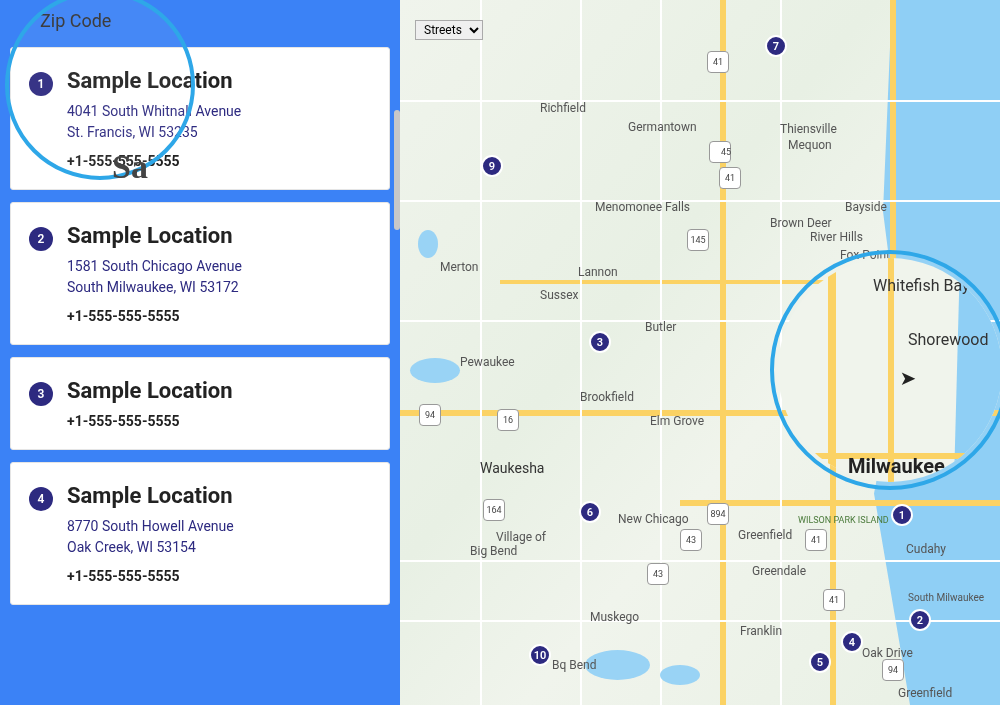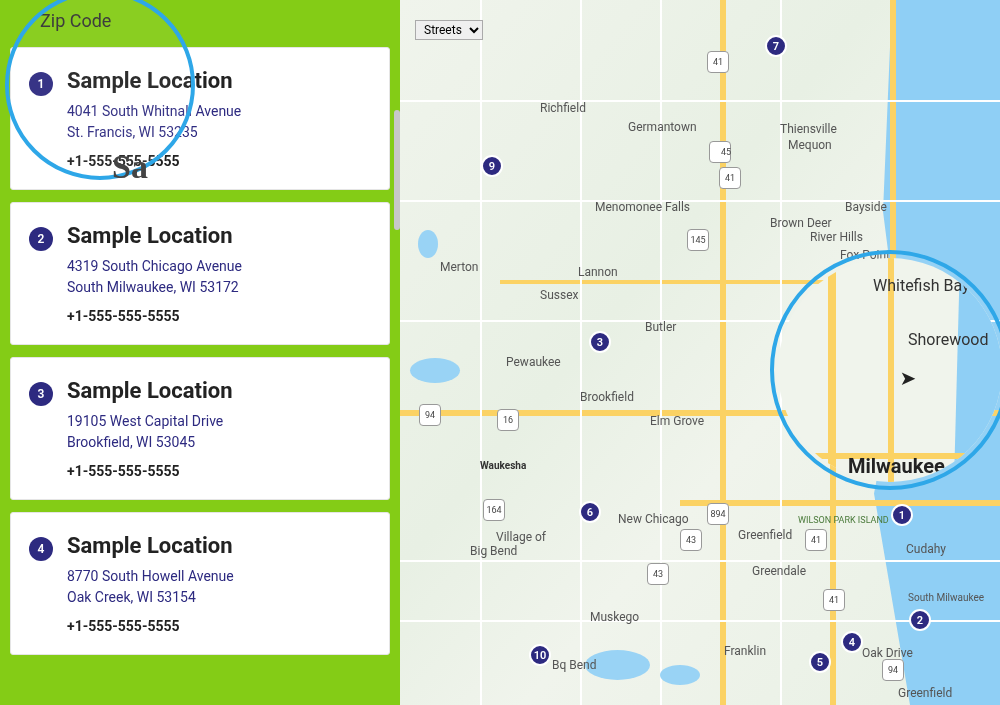--- a/index.html
+++ b/index.html
@@ -1,18 +1,18 @@
 <!DOCTYPE html>
 <html><head>
 <meta charset="utf-8">
 <style>
 *{box-sizing:border-box;margin:0;padding:0;font-family:-apple-system,BlinkMacSystemFont,"Segoe UI",Roboto,Arial,sans-serif}
 body{width:1000px;height:705px;background:#fff;position:relative;overflow:hidden}
 .container{display:flex;width:100%;height:100%}
-.sidebar{width:400px;height:100%;background:#84cc16;overflow-y:auto;position:relative}
+.sidebar{width:400px;height:100%;background:#3b82f6;overflow-y:auto;position:relative}
 .search-area{padding:10px 40px 10px 40px}
 .zip-label{font-size:18px;color:#333;margin-bottom:6px;display:block}
 .search-row{display:flex;align-items:center;gap:8px}
 .zip-input{width:140px;padding:10px 12px;border:1px solid #ddd;border-radius:4px;font-size:16px;background:#fff}
 .go-btn{background:#2d3a7a;color:#fff;border:none;padding:7px 12px;border-radius:4px;font-size:13px;cursor:pointer}
 .results{padding:0 10px}
 .result-card{background:#fff;border:1px solid #e5e5e5;border-radius:3px;margin-bottom:12px;padding:20px 18px;display:flex;gap:14px}
 .badge{width:24px;height:24px;border-radius:50%;background:#2d2a80;color:#fff;display:flex;align-items:center;justify-content:center;font-size:12px;font-weight:600;flex-shrink:0;margin-top:4px}
 .card-body{flex:1}
 .loc-title{font-size:22px;font-weight:700;color:#222;margin-bottom:8px}
@@ -21,21 +21,21 @@
 .phone{font-size:14px;font-weight:700;color:#222;margin-top:10px}
 .scrollbar-fake{position:absolute;right:0;top:110px;width:6px;height:120px;background:#c8c8c8;border-radius:3px}
 .map-area{flex:1;position:relative;background:#eef5ea;overflow:hidden}
 .map-bg{position:absolute;inset:0;background:linear-gradient(130deg,#f0f4ec 0%,#e8f0e4 40%,#f0f4ec 60%,#e8f0e4 100%)}
 .water{position:absolute;right:0;top:0;width:180px;height:100%;background:#8fcff5;clip-path:polygon(40% 0,100% 0,100% 100%,50% 100%,30% 70%,45% 50%,35% 30%)}
 .road-h{position:absolute;height:6px;background:#fbd264;left:0;right:0}
 .road-v{position:absolute;width:6px;background:#fbd264;top:0;bottom:0}
 .road-thin{background:#fff;height:2px;position:absolute;left:0;right:0}
 .road-thin-v{background:#fff;width:2px;position:absolute;top:0;bottom:0}
 .city-label{position:absolute;font-size:12px;color:#555;white-space:nowrap}
-.city-med{font-size:10px;font-weight:700;color:#333}
+.city-med{font-size:14px;font-weight:400;color:#333}
 .pin{position:absolute;width:22px;height:22px;border-radius:50%;background:#2d2a80;color:#fff;display:flex;align-items:center;justify-content:center;font-size:11px;font-weight:600;border:2px solid #fff;transform:translate(-50%,-50%)}
 .hwy-shield{position:absolute;width:22px;height:22px;background:#fff;border:1px solid #999;border-radius:4px;display:flex;align-items:center;justify-content:center;font-size:9px;color:#444;transform:translate(-50%,-50%)}
 .map-type{position:absolute;top:20px;left:15px;background:#efefef;border:1px solid #aaa;font-size:12px;padding:1px 4px}
 .highlight-circle{position:absolute;border:4px solid #2ea7e8;border-radius:50%;background:rgba(255,255,255,0.05);pointer-events:none}
 .circle1{width:190px;height:190px;top:-10px;left:5px}
 .circle2{width:240px;height:240px;top:250px;right:-10px}
 .zoom-inner{position:absolute;inset:4px;border-radius:50%;overflow:hidden;background:#f0f4ec;pointer-events:auto}
 .zoom-water{position:absolute;right:0;top:0;width:60px;height:100%;background:#8fcff5;clip-path:polygon(30% 0,100% 0,100% 100%,20% 100%)}
 .zoom-label{position:absolute;font-size:14px;color:#333;white-space:nowrap}
 .zoom-big{font-size:20px;font-weight:700;color:#222}
@@ -58,29 +58,28 @@
           <div class="card-body">
             <div class="loc-title">Sample Location</div>
             <div class="addr"><a>4041 South Whitnall Avenue</a><br><a>St. Francis, WI 53235</a></div>
             <div class="phone">+1-555-555-5555</div>
           </div>
         </div>
         <div class="result-card">
           <div class="badge">2</div>
           <div class="card-body">
             <div class="loc-title">Sample Location</div>
-            <div class="addr"><a>4319 South Chicago Avenue</a><br><a>South Milwaukee, WI 53172</a></div>
+            <div class="addr"><a>1581 South Chicago Avenue</a><br><a>South Milwaukee, WI 53172</a></div>
             <div class="phone">+1-555-555-5555</div>
           </div>
         </div>
         <div class="result-card">
           <div class="badge">3</div>
           <div class="card-body">
             <div class="loc-title">Sample Location</div>
-            <div class="addr"><a>19105 West Capital Drive</a><br><a>Brookfield, WI 53045</a></div>
             <div class="phone">+1-555-555-5555</div>
           </div>
         </div>
         <div class="result-card">
           <div class="badge">4</div>
           <div class="card-body">
             <div class="loc-title">Sample Location</div>
             <div class="addr"><a>8770 South Howell Avenue</a><br><a>Oak Creek, WI 53154</a></div>
             <div class="phone">+1-555-555-5555</div>
           </div>
@@ -129,33 +128,33 @@
         <div class="city-label" style="left: 388px; top: 138px;">Mequon</div>
         <div class="city-label" style="left: 195px; top: 200px;">Menomonee Falls</div>
         <div class="city-label" style="left: 370px; top: 216px;">Brown Deer</div>
         <div class="city-label" style="left: 445px; top: 200px;">Bayside</div>
         <div class="city-label" style="left: 410px; top: 230px;">River Hills</div>
         <div class="city-label" style="left: 440px; top: 248px;">Fox Point</div>
         <div class="city-label" style="left: 40px; top: 260px;">Merton</div>
         <div class="city-label" style="left: 178px; top: 265px;">Lannon</div>
         <div class="city-label" style="left: 140px; top: 288px;">Sussex</div>
         <div class="city-label" style="left: 245px; top: 320px;">Butler</div>
-        <div class="city-label" style="left: 60px; top: 355px; margin-left: 46px;">Pewaukee</div>
+        <div class="city-label" style="left: 60px; top: 355px;">Pewaukee</div>
         <div class="city-label" style="left: 180px; top: 390px;">Brookfield</div>
         <div class="city-label" style="left: 250px; top: 414px;">Elm Grove</div>
         <div class="city-label city-med" style="left: 80px; top: 460px;">Waukesha</div>
         <div class="city-label" style="left: 218px; top: 512px;">New Chicago</div>
         <div class="city-label" style="left: 338px; top: 528px;">Greenfield</div>
         <div class="city-label" style="left: 506px; top: 542px;">Cudahy</div>
         <div class="city-label" style="left: 72px; top: 530px; margin-left: 24px;">Village of</div>
         <div class="city-label" style="left: 70px; top: 544px;">Big Bend</div>
         <div class="city-label" style="left: 352px; top: 564px;">Greendale</div>
         <div class="city-label" style="left: 508px; top: 592px; font-size: 10px;">South Milwaukee</div>
         <div class="city-label" style="left: 190px; top: 610px;">Muskego</div>
-        <div class="city-label" style="left: 324px; top: 624px; margin-top: 20px;">Franklin</div>
+        <div class="city-label" style="left: 340px; top: 624px;">Franklin</div>
         <div class="city-label" style="left: 462px; top: 646px;">Oak Drive</div>
         <div class="city-label" style="left: 498px; top: 686px;">Greenfield</div>
         <div class="city-label" style="left: 152px; top: 658px;">Bq Bend</div>
       </div>
     <div id="shield-layer">
         <div class="hwy-shield" style="left: 318px; top: 62px;">41</div>
         <div class="hwy-shield" style="left: 320px; top: 152px; padding-left: 12px;">45</div>
         <div class="hwy-shield" style="left: 330px; top: 178px;">41</div>
         <div class="hwy-shield" style="left: 298px; top: 240px;">145</div>
         <div class="hwy-shield" style="left: 108px; top: 420px;">16</div>

